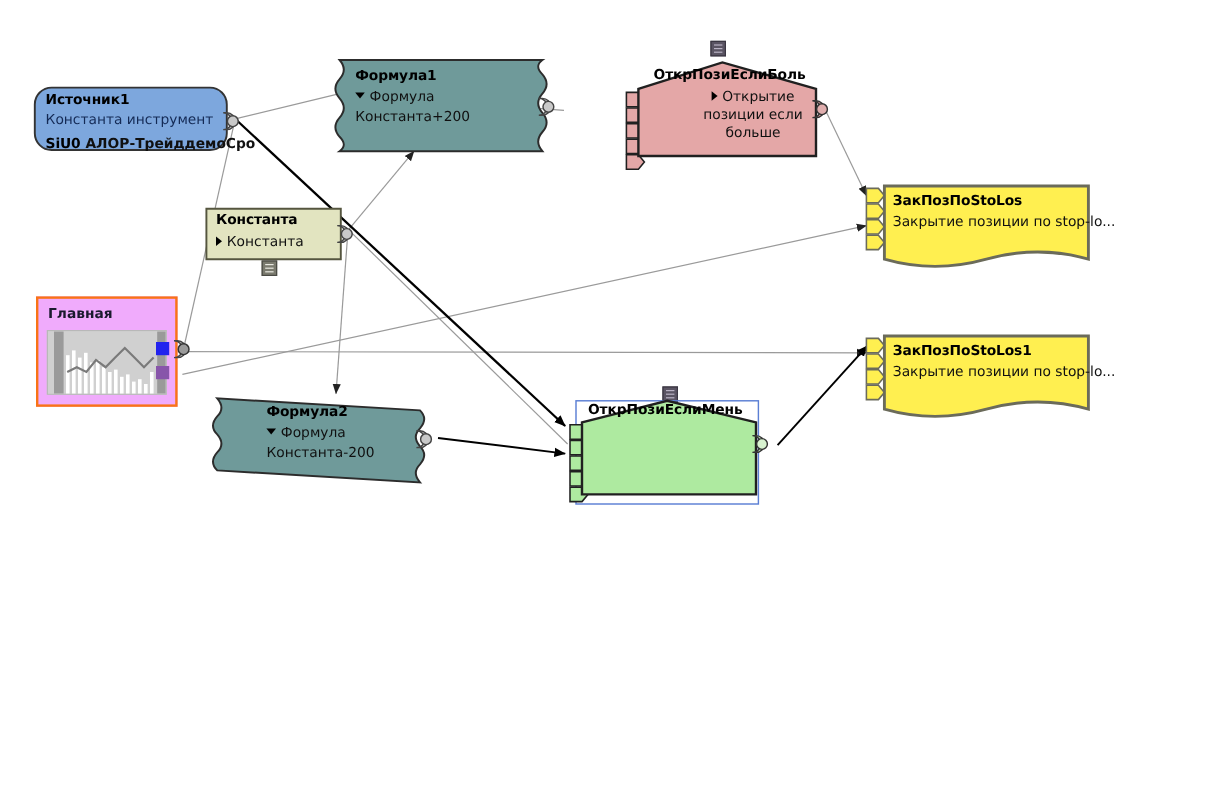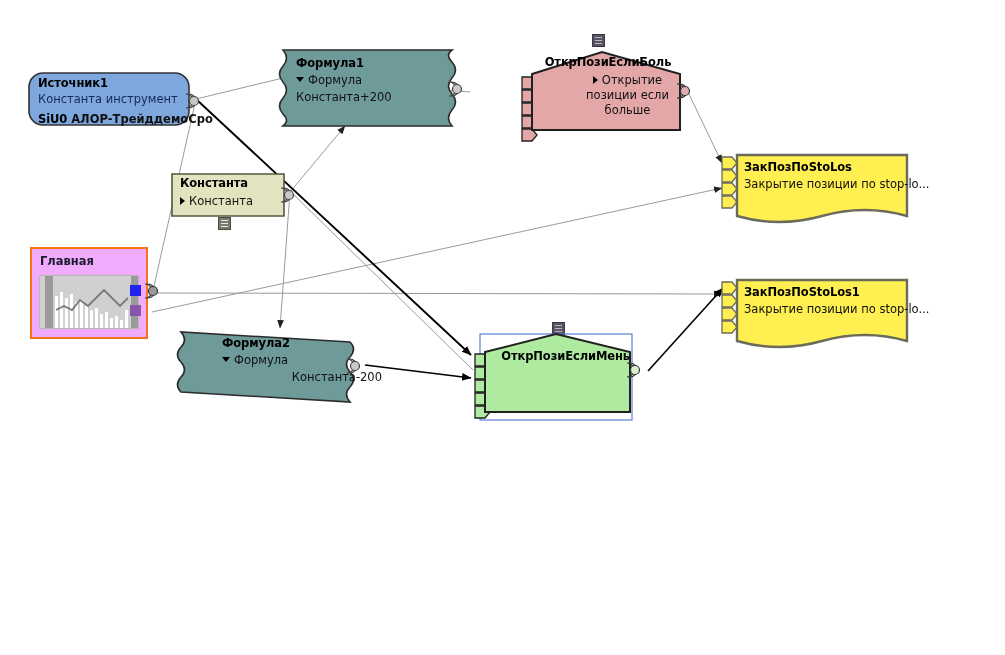--- a/index.html
+++ b/index.html
@@ -257,21 +257,21 @@
       <path d="M3,2 q7,8 0,15 q-7,8 0,15 q7,8 0,15 q-7,8 0,15 L172,72
                q-7,-8 0,-15 q7,-8 0,-15 q-7,-8 0,-15 q7,-8 0,-15 Z" fill="#6f9a9a" stroke="#2c2c2c" stroke-width="1.6"></path>
       <path d="M172,29 a7,7 0 0 1 0,14 l-3,0 a7,7 0 0 0 0,-14 z" fill="#b9b9b9" stroke="#444" stroke-width="1.2"></path>
       <circle cx="177" cy="36" r="4.5" fill="#c9c9c9" stroke="#444" stroke-width="1.2"></circle>
     </svg>
     <div class="node-text" style="left:16px; top:6px; width:160px;margin-left:28px;">
       <div class="ntitle">Формула2</div>
       <div class="nline" style="margin-top:3px;">
         <span class="tri-down"></span><span>Формула</span>
       </div>
-      <div class="nline" style="margin-top:3px;text-align:right;">Константа-200</div>
+      <div class="nline" style="margin-top:3px;">Константа-200</div>
     </div>
   </div>
 
   <div class="node" style="left:510px; top:30px; width:200px; height:105px;">
     <div class="note-icon" style="left:82px; top:4px; background:#5a5463; border-color:#3a3642;">
       <i style="top:2px; background:#b9b2c4;"></i>
         <i style="top:5px; background:#b9b2c4;"></i>
         <i style="top:8px; background:#b9b2c4;"></i>
     </div>
     <svg class="node-svg" width="200" height="105">
@@ -306,21 +306,21 @@
         <path d="M5,36 L15,36 L20,42 L15,48 L5,48 Z" fill="#aeeaa0" stroke="#202020" stroke-width="1.3"></path>
         <path d="M5,49 L15,49 L20,55 L15,61 L5,61 Z" fill="#aeeaa0" stroke="#202020" stroke-width="1.3"></path>
         <path d="M5,62 L15,62 L20,68 L15,74 L5,74 Z" fill="#aeeaa0" stroke="#202020" stroke-width="1.3"></path>
         <path d="M5,75 L15,75 L20,81 L15,87 L5,87 Z" fill="#aeeaa0" stroke="#202020" stroke-width="1.3"></path>
         <path d="M5,88 L15,88 L20,94 L15,100 L5,100 Z" fill="#aeeaa0" stroke="#202020" stroke-width="1.3"></path>
       </g>
       <path d="M15,34 L86,16 L160,34 L160,94 L15,94 Z" fill="#aeeaa0" stroke="#202020" stroke-width="2"></path>
       <path d="M160,45 a7,7 0 0 1 0,14 l-3,0 a7,7 0 0 0 0,-14 z" fill="#cff0c6" stroke="#333" stroke-width="1.2"></path>
       <circle cx="165" cy="52" r="4.5" fill="#d8f3d0" stroke="#333" stroke-width="1.2"></circle>
     </svg>
-    <div class="node-text" style="left:20px; top:31px; width:140px;text-align:right;">
+    <div class="node-text" style="left:20px; top:16px; width:140px;">
       <div class="ntitle">ОткрПозиЕслиМень</div>
     </div>
   </div>
 
   <div class="node" style="left:718px; top:152px; width:200px; height:75px;">
     <svg class="node-svg" width="200" height="75">
       <g>
         <path d="M4,5 L14,5 L19,11 L14,17 L4,17 Z" fill="#ffef50" stroke="#6b6b5a" stroke-width="1.3"></path>
         <path d="M4,18 L14,18 L19,24 L14,30 L4,30 Z" fill="#ffef50" stroke="#6b6b5a" stroke-width="1.3"></path>
         <path d="M4,31 L14,31 L19,37 L14,43 L4,43 Z" fill="#ffef50" stroke="#6b6b5a" stroke-width="1.3"></path>

